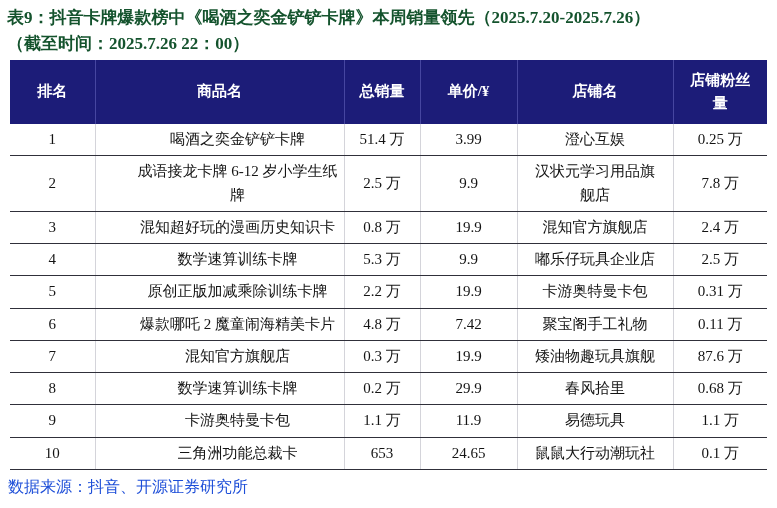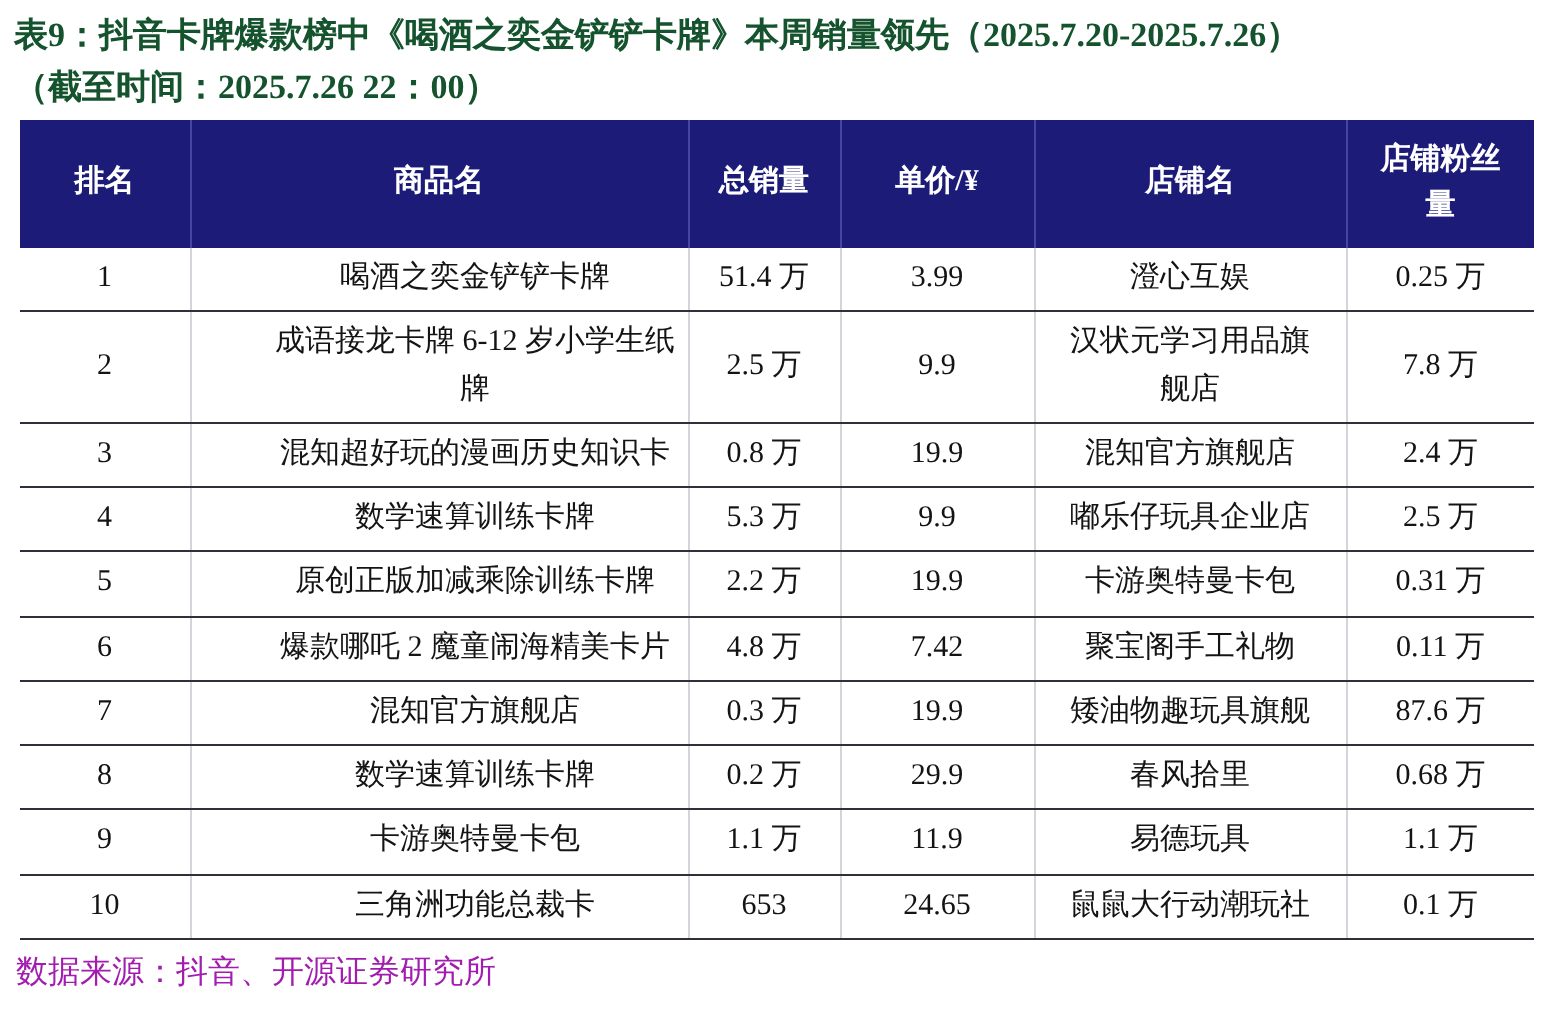--- a/index.html
+++ b/index.html
@@ -51,21 +51,21 @@
     padding:4px 2px;
     line-height:1.55;
     background:#ffffff;
   }
   tbody td + td{border-left:1px solid #d4d4da;}
   td.col-product .wrap{display:inline-block;max-width:205px;padding-left:36px;}
   td.col-store .wrap{display:inline-block;max-width:132px;}
   .footer{
     margin:7px 0 0 8px;
     font-size:16px;
-    color:#a21caf;
+    color:#1d4ed8;
     line-height:1.3;
   }
 </style>
 </head>
 <body>
 
 <div class="page">
 
   <div class="title">
     <div>表9：抖音卡牌爆款榜中《喝酒之奕金铲铲卡牌》本周销量领先（2025.7.20-2025.7.26）</div>

